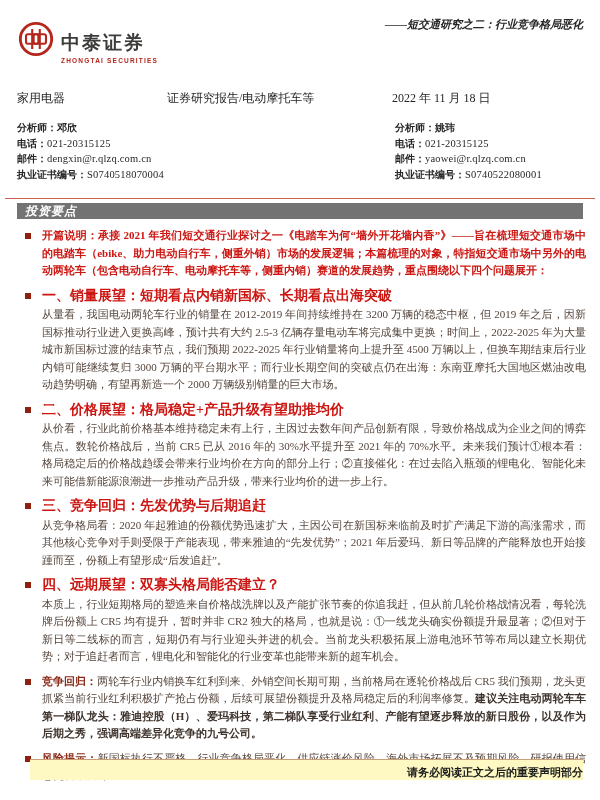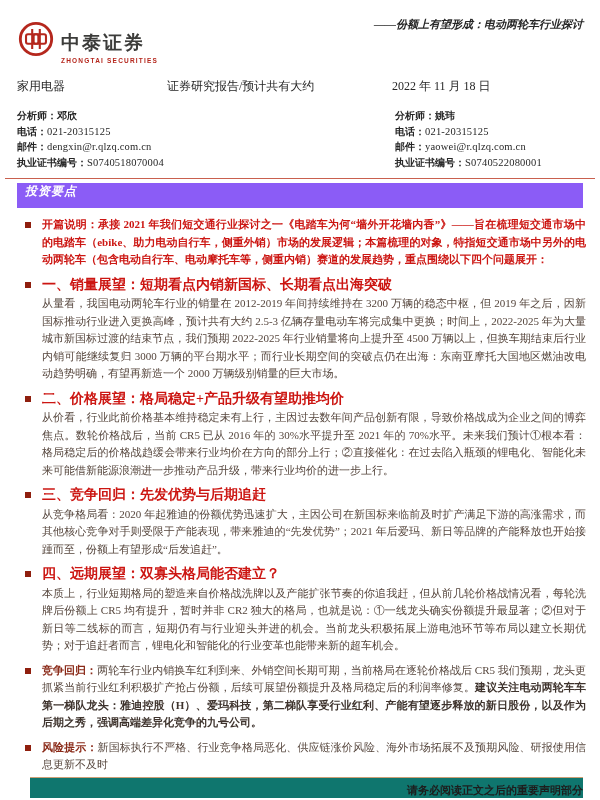--- a/index.html
+++ b/index.html
@@ -23,37 +23,37 @@
   .report-title{
     font-size:20.5px;font-weight:bold;color:#b5331f;
     text-align:center;letter-spacing:1px;line-height:26px;
     font-family:"Liberation Serif",serif;
   }
   .report-subtitle{
     margin-top:7px;text-align:right;
     font-size:11px;font-weight:bold;font-style:italic;color:#262626;
   }
   
-  .meta-row{display:flex;margin:14px 17px 0 17px;font-size:12px;color:#262626;}
+  .meta-row{display:flex;margin:26px 17px 0 17px;font-size:12px;color:#262626;}
   .meta-industry{width:150px;flex:none;}
   .meta-type{width:225px;flex:none;}
   .meta-date{flex:1;}
   
-  .analysts{display:flex;margin:13px 17px 8px 17px;align-items:center;}
+  .analysts{display:flex;margin:13px 17px 16px 17px;align-items:center;}
   .analyst{flex:1;min-width:0;}
   .analyst.right{flex:none;width:188px;}
   .a-line{font-size:10.5px;line-height:15.5px;color:#262626;white-space:nowrap;}
   .a-label{font-weight:bold;font-family:"Liberation Sans",sans-serif;font-size:10px;}
   .a-name{font-weight:bold;font-family:"Liberation Sans",sans-serif;font-size:10px;}
   .a-val{font-family:"Liberation Serif",serif;letter-spacing:0.2px;}
   
   .rule{margin:6px 5px 0 5px;border-top:1.5px solid #c9604e;}
   .banner{
-    margin:4px 17px 0 17px;height:25px;
-    background:#8b5cf6;color:#ffffff;
+    margin:4px 17px 0 17px;height:16px;
+    background:#737373;color:#ffffff;
     font-size:12px;font-weight:bold;font-style:italic;
     line-height:17px;padding-left:8px;
     font-family:"Liberation Sans",sans-serif;letter-spacing:1px;
   }
   
   .content{margin:8px 14px 0 17px;}
   .bullet{display:flex;margin-top:7px;}
   .sq{width:6px;height:6px;background:#8f1f0e;margin-top:6px;margin-left:8px;flex:none;}
   .b-body{margin-left:11px;flex:1;min-width:0;}
   .red-para{
@@ -61,21 +61,21 @@
     text-align:justify;
   }
   .sec-heading{font-size:14px;line-height:17.5px;font-weight:bold;color:#cc1612;}
   .para{
     margin-top:2px;font-size:11px;line-height:17.5px;color:#55453c;
     text-align:justify;
   }
   .lbl{font-weight:bold;color:#8a2a18;}
   .emph{font-weight:bold;color:#3e332d;}
   
-  .footer{position:absolute;left:30px;right:17px;bottom:2px;background:#0f766e;}
+  .footer{position:absolute;left:30px;right:17px;bottom:20px;background:#fef9c3;}
   .footer-line{border-top:1.5px solid #cb9f75;}
   .footer-text{
     margin-top:5px;text-align:right;
     font-size:11px;font-weight:bold;color:#1d1d1d;
   }
 </style>
 </head>
 <body>
 
 <div class="page">
@@ -89,27 +89,27 @@
           <rect x="17.5" y="15" width="13" height="10" rx="2" fill="none" stroke="#b5271d" stroke-width="2.2"></rect>
           <path d="M16 9.5 V30.5 M24 9.5 V30.5" fill="none" stroke="#b5271d" stroke-width="2.2"></path>
         </svg>
       </span>
       <div class="brand-text">
         <div class="brand-cn">中泰证券</div>
         <div class="brand-en">ZHONGTAI SECURITIES</div>
       </div>
     </div>
     <div class="title-block">
-      <div class="report-subtitle">——份额上有望形成：电动两轮车行业探讨</div>
+      <div class="report-subtitle">——短交通研究之二：行业竞争格局恶化</div>
     </div>
   </div>
 
   <div class="meta-row">
     <span class="meta-industry">家用电器</span>
-    <span class="meta-type">证券研究报告/预计共有大约</span>
+    <span class="meta-type">证券研究报告/电动摩托车等</span>
     <span class="meta-date">2022 年 11 月 18 日</span>
   </div>
 
   <div class="analysts">
     <div class="analyst">
       <div class="a-line">
         <span class="a-label">分析师：</span><span class="a-name">邓欣</span>
       </div>
       <div class="a-line">
         <span class="a-label">电话：</span><span class="a-val">021-20315125</span>

